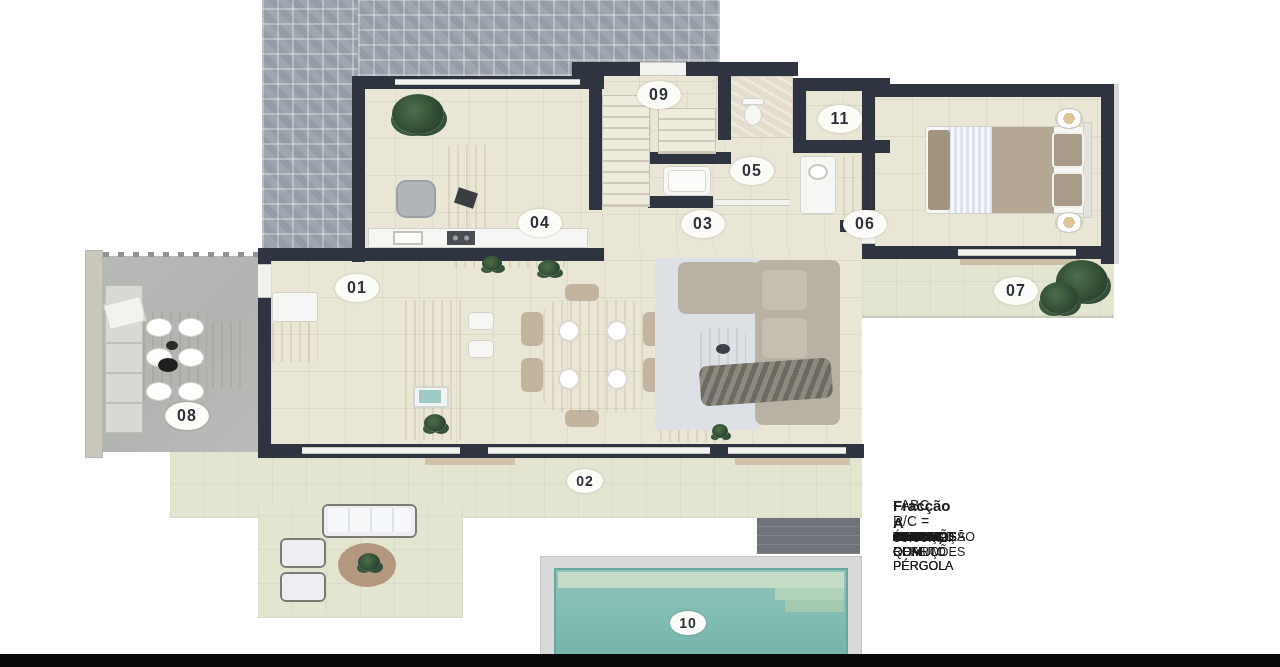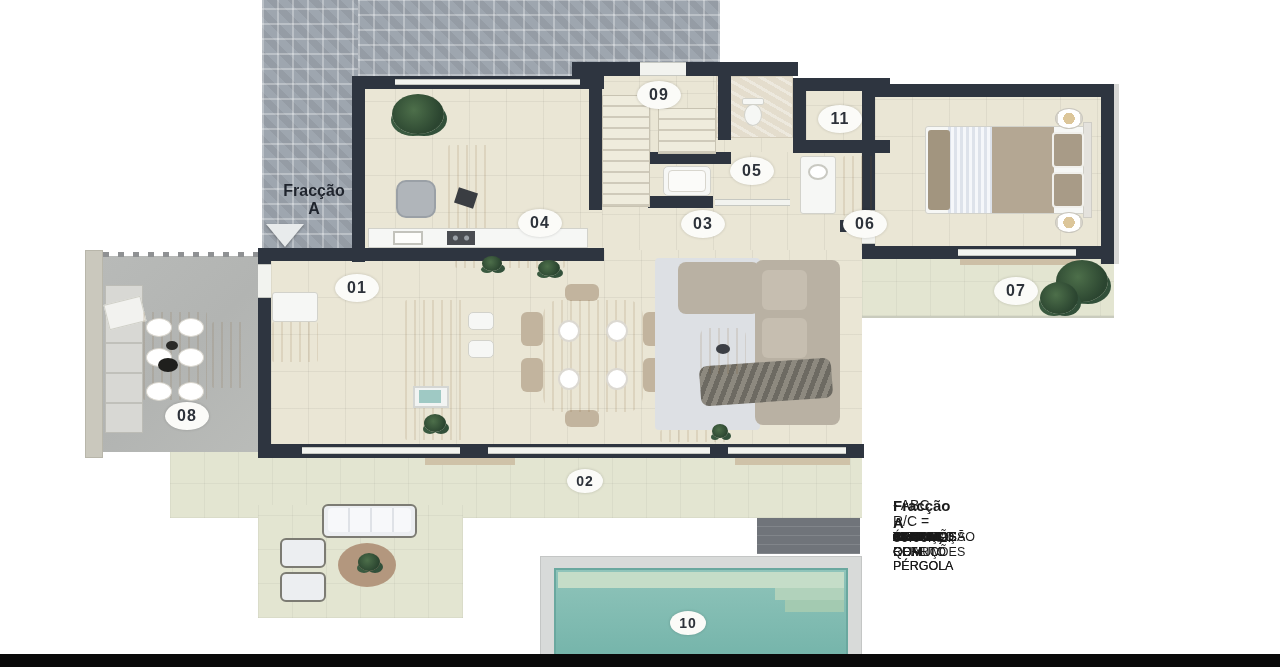--- a/index.html
+++ b/index.html
@@ -56,25 +56,20 @@
   .blackbar{left:0;top:654px;width:1280px;height:13px;background:#0a0a0a;}
 </style>
 </head>
 <body>
 
 <div id="stage">
 
   <div class="brick" style="left:262px;top:0;width:96px;height:250px;"></div>
   <div class="brick" style="left:358px;top:0;width:362px;height:76px;"></div>
 
-  <div class="fraccao">
-    <div style="position:relative;">Fracção</div>
-    <div style="position:relative;">A</div>
-    <div class="arrow"></div>
-  </div>
 
   <div class="floor" style="left:358px;top:78px;width:244px;height:172px;"></div>
   <div class="floor" style="left:602px;top:76px;width:118px;height:80px;"></div>
   <div class="floor" style="left:650px;top:90px;width:145px;height:152px;"></div>
   <div class="marble" style="left:716px;top:76px;width:77px;height:62px;border:1px solid #d4cdbb;"></div>
   <div class="floor" style="left:602px;top:152px;width:262px;height:100px;"></div>
   <div class="floor" style="left:806px;top:91px;width:84px;height:52px;"></div>
   <div class="floor" style="left:875px;top:97px;width:226px;height:151px;"></div>
   <div class="floor" style="left:271px;top:250px;width:591px;height:196px;"></div>
   <div class="terr" style="left:862px;top:256px;width:252px;height:62px;border-bottom:2px solid #c9cbbd;"></div>

